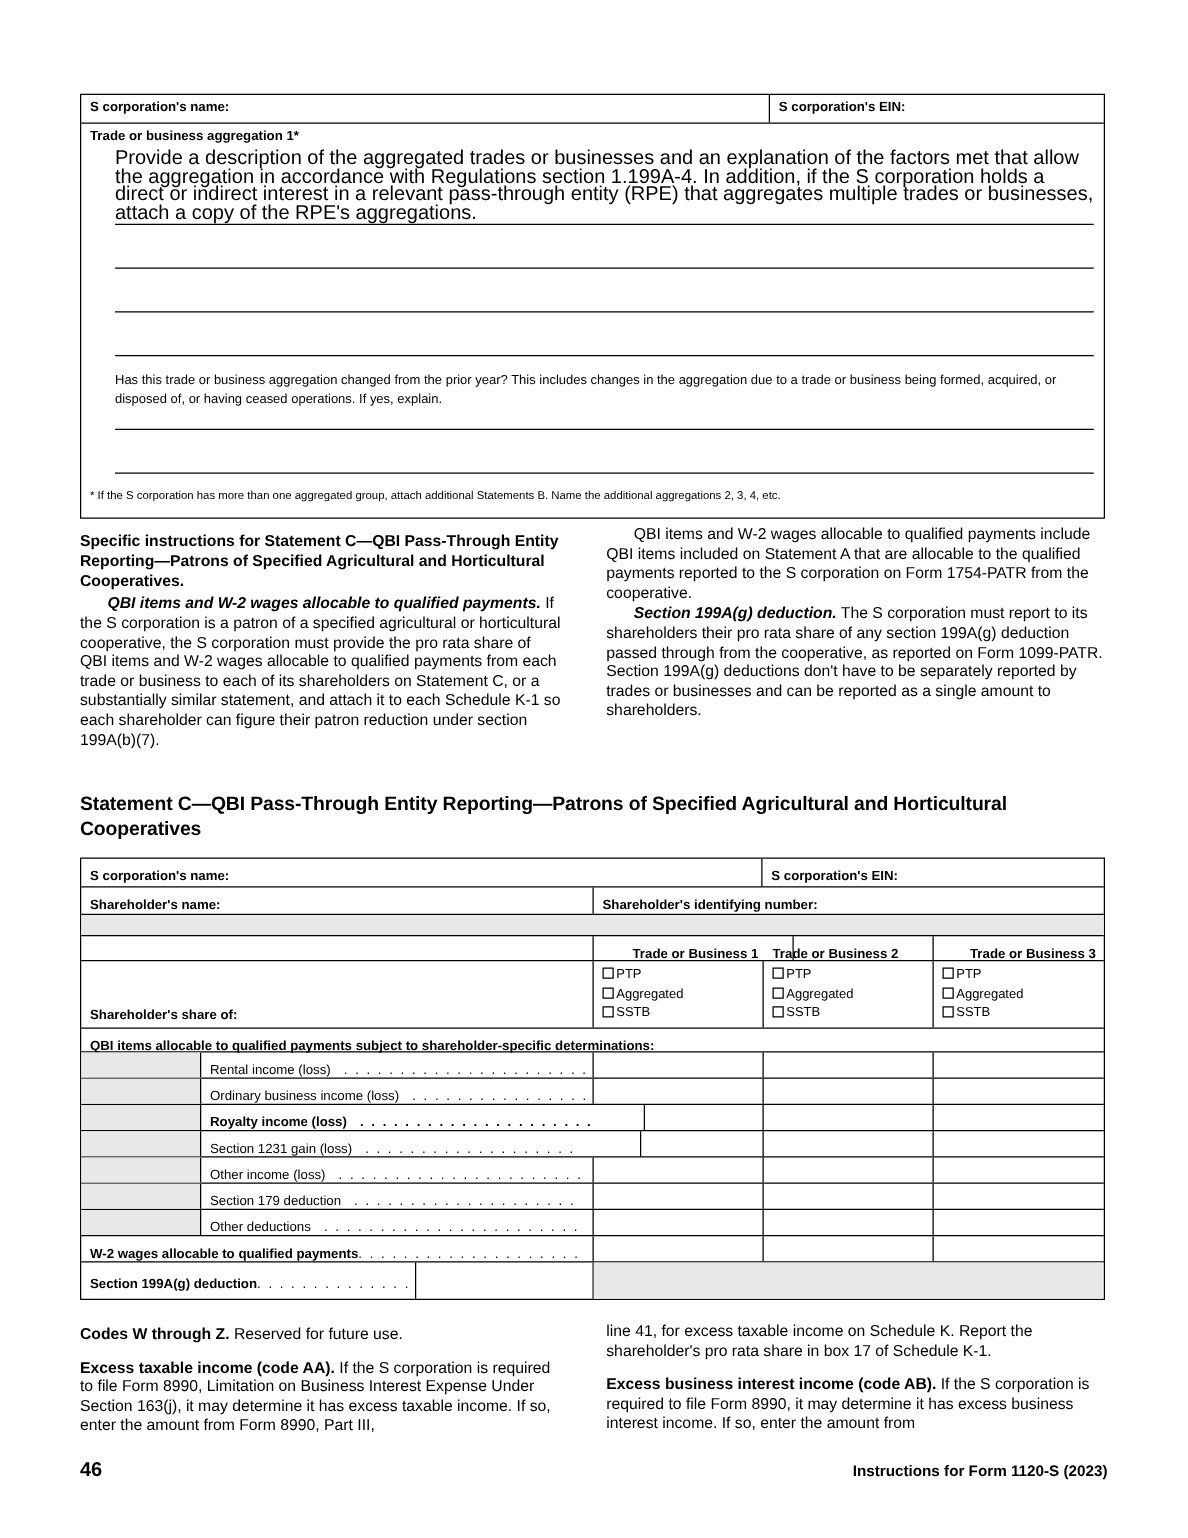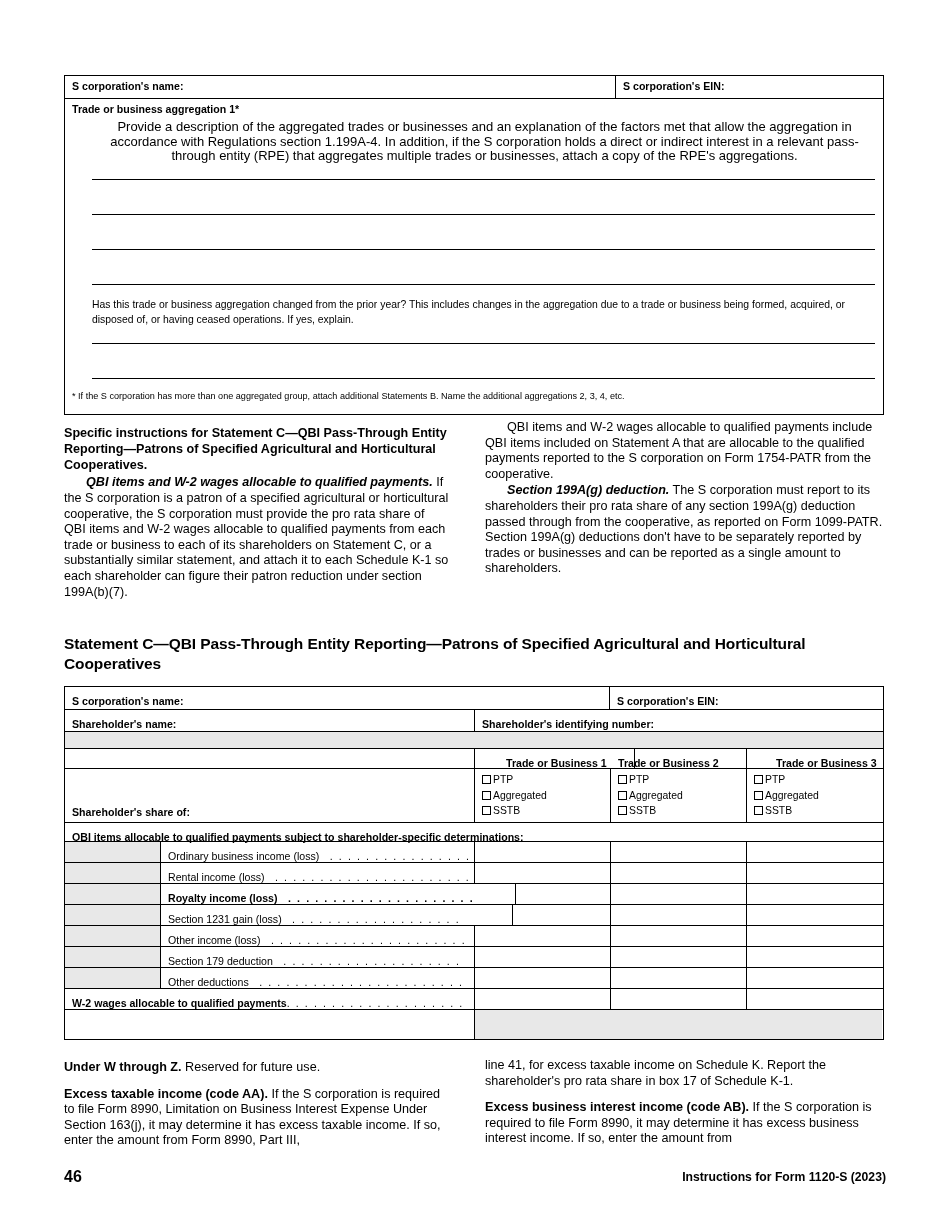--- a/index.html
+++ b/index.html
@@ -83,23 +83,22 @@
   #stmtB-agg-label {
     position: absolute;
     left: 7px; top: 27px;
     font-size: 10.6px;
     font-weight: bold;
   }
   #stmtB-agg-para {
     position: absolute;
     left: 27px; top: 44px;
     width: 785px;
-    font-size: 13px;
+    font-size: 16px;
     line-height: 14.6px;
-    text-align: center;
   }
   .rule-line {
     position: absolute;
     left: 27px;
     width: 783px;
     border-bottom: 1.3px solid #000;
   }
   #stmtB-q {
     position: absolute;
     left: 27px; top: 222px;
@@ -339,33 +338,33 @@
 
     <div class="crow" style="height:19px;">
       <div class="cell" style="left:0; width:817px;">
         <span class="cfont-b">QBI items allocable to qualified payments subject to shareholder-specific determinations:</span>
       </div>
     </div>
 
     <div class="crow" style="height:21px;">
       <div class="cell vline shade" style="left:0; width:96px;"></div>
       <div class="cell vline" style="left:96px; width:314px;">
+        <span class="cfont">Rental income (loss)</span>
+        <span class="dotleader" style="margin-left:6px;">. . . . . . . . . . . . . . . . . . . . . .</span>
+      </div>
+      <div class="cell vline" style="left:410px; width:136px;"></div>
+      <div class="cell vline" style="left:546px; width:136px;"></div>
+      <div class="cell" style="left:682px; width:135px;"></div>
+    </div>
+
+    <div class="crow" style="height:21px;">
+      <div class="cell vline shade" style="left:0; width:96px;"></div>
+      <div class="cell vline" style="left:96px; width:314px;">
         <span class="cfont">Ordinary business income (loss)</span>
         <span class="dotleader" style="margin-left:6px;">. . . . . . . . . . . . . . . .</span>
-      </div>
-      <div class="cell vline" style="left:410px; width:136px;"></div>
-      <div class="cell vline" style="left:546px; width:136px;"></div>
-      <div class="cell" style="left:682px; width:135px;"></div>
-    </div>
-
-    <div class="crow" style="height:21px;">
-      <div class="cell vline shade" style="left:0; width:96px;"></div>
-      <div class="cell vline" style="left:96px; width:314px;">
-        <span class="cfont">Rental income (loss)</span>
-        <span class="dotleader" style="margin-left:6px;">. . . . . . . . . . . . . . . . . . . . . .</span>
       </div>
       <div class="cell vline" style="left:410px; width:136px;"></div>
       <div class="cell vline" style="left:546px; width:136px;"></div>
       <div class="cell" style="left:682px; width:135px;"></div>
     </div>
 
     <div class="crow" style="height:21px;">
       <div class="cell vline shade" style="left:0; width:96px;"></div>
       <div class="cell vline" style="left:96px; width:355px;font-weight:bold;">
         <span class="cfont">Royalty income (loss)</span>
@@ -423,29 +422,32 @@
     <div class="crow" style="height:21px;">
       <div class="cell vline" style="left:0; width:410px;">
         <span class="cfont-b">W-2 wages allocable to qualified payments</span><span class="dotleader">. . . . . . . . . . . . . . . . . . . .</span>
       </div>
       <div class="cell vline" style="left:410px; width:136px;"></div>
       <div class="cell vline" style="left:546px; width:136px;"></div>
       <div class="cell" style="left:682px; width:135px;"></div>
     </div>
 
     <div class="crow" style="height:29px;">
+      <div class="cell vline" style="left:0; width:268px; padding-top:7px;">
+        <span class="cfont-b">Section 199A(g) deduction</span><span class="dotleader">. . . . . . . . . . . . . .</span>
+      </div>
       <div class="cell vline" style="left:268px; width:142px;"></div>
       <div class="cell shade" style="left:410px; width:407px;"></div>
     </div>
 
   </div>
 
   <div id="bot-left" class="body-txt">
     <div>
-      <span class="b">Under W through Z.</span><span>  Reserved for future use.</span>
+      <span class="b">Codes W through Z.</span><span>  Reserved for future use.</span>
     </div>
     <div style="margin-top:11px;">
       <span class="b">Excess taxable income (code AA).</span><span>  If the S corporation is required to file Form 8990, Limitation on Business Interest Expense Under Section 163(j), it may determine it has excess taxable income. If so, enter the amount from Form 8990, Part III,</span>
     </div>
   </div>
 
   <div id="bot-right" class="body-txt">
     <div>line 41, for excess taxable income on Schedule K. Report the shareholder's pro rata share in box 17 of Schedule K-1.</div>
     <div style="margin-top:11px;">
       <span class="b">Excess business interest income (code AB).</span><span>  If the S corporation is required to file Form 8990, it may determine it has excess business interest income. If so, enter the amount from</span>

